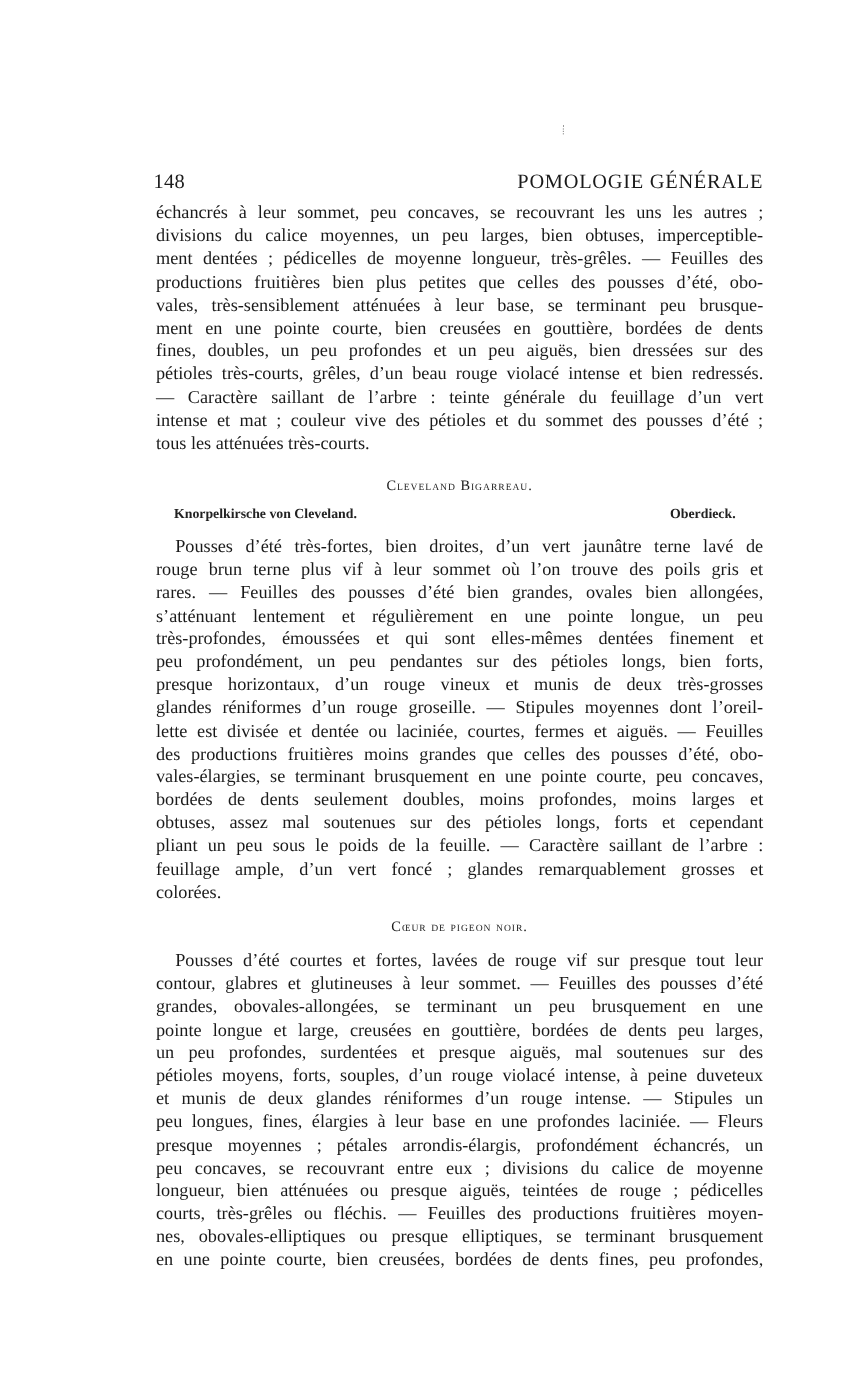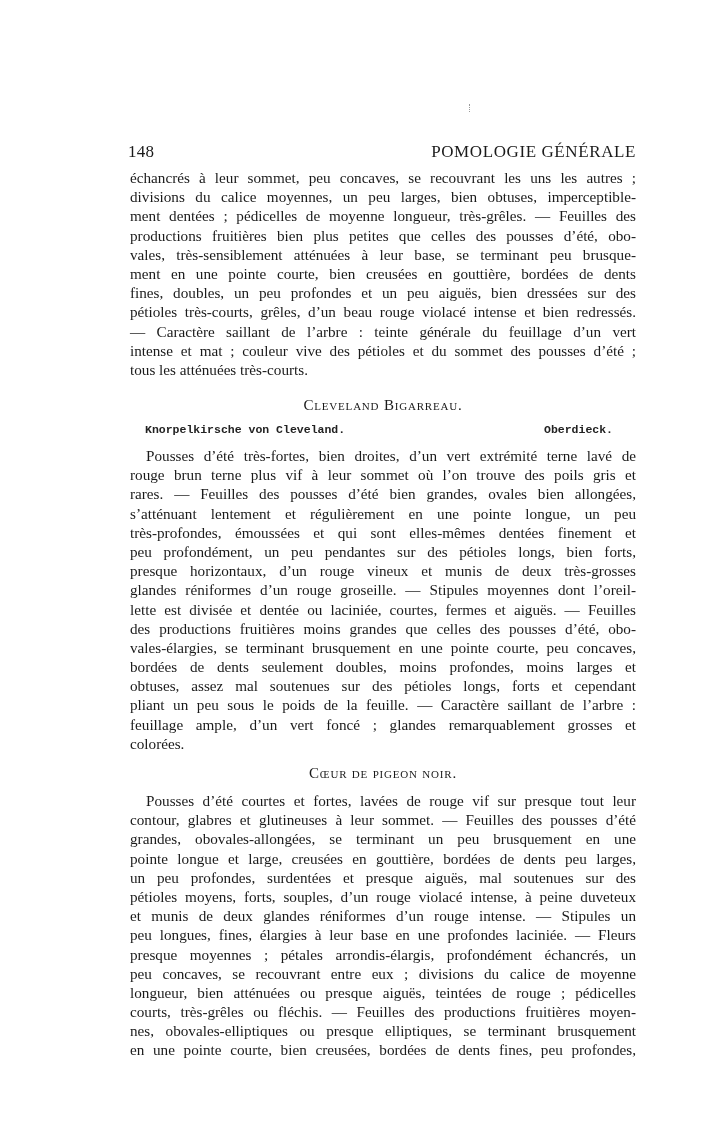--- a/index.html
+++ b/index.html
@@ -76,31 +76,31 @@
     }
     .line.indent {
       padding-left: 16px;
     }
     .section-title {
       position: absolute;
       left: 130px;
       width: 506px;
       text-align: center;
       font-family: "Liberation Serif", serif;
-      font-size: 15px;
+      font-size: 12px;
       font-variant: small-caps;
       letter-spacing: 0.8px;
     }
     .synonym-row {
       position: absolute;
       left: 145px;
       width: 468px;
       top: 423px;
       height: 18px;
-      font-family: Liberation Mono, monospace;
+      font-family: Liberation Serif, serif;
       font-weight: bold;
       font-size: 11.5px;
       color: #222;
     }
     .synonym-name {
       position: absolute;
       left: 0;
       top: 0;
     }
     .synonym-author {
@@ -136,21 +136,21 @@
   </div>
 
   <div class="section-title" style="top:397px;">Cleveland Bigarreau.</div>
 
   <div class="synonym-row">
     <span class="synonym-name">Knorpelkirsche von Cleveland.</span>
     <span class="synonym-author">Oberdieck.</span>
   </div>
 
   <div class="text-block" style="top:446px;">
-    <span class="line indent">Pousses d’été très-fortes, bien droites, d’un vert extrémité terne lavé de</span>
+    <span class="line indent">Pousses d’été très-fortes, bien droites, d’un vert jaunâtre terne lavé de</span>
     <span class="line">rouge brun terne plus vif à leur sommet où l’on trouve des poils gris et</span>
     <span class="line">rares. — Feuilles des pousses d’été bien grandes, ovales bien allongées,</span>
     <span class="line">s’atténuant lentement et régulièrement en une pointe longue, un peu</span>
     <span class="line">très-profondes, émoussées et qui sont elles-mêmes dentées finement et</span>
     <span class="line">peu profondément, un peu pendantes sur des pétioles longs, bien forts,</span>
     <span class="line">presque horizontaux, d’un rouge vineux et munis de deux très-grosses</span>
     <span class="line">glandes réniformes d’un rouge groseille. — Stipules moyennes dont l’oreil-</span>
     <span class="line">lette est divisée et dentée ou laciniée, courtes, fermes et aiguës. — Feuilles</span>
     <span class="line">des productions fruitières moins grandes que celles des pousses d’été, obo-</span>
     <span class="line">vales-élargies, se terminant brusquement en une pointe courte, peu concaves,</span>

